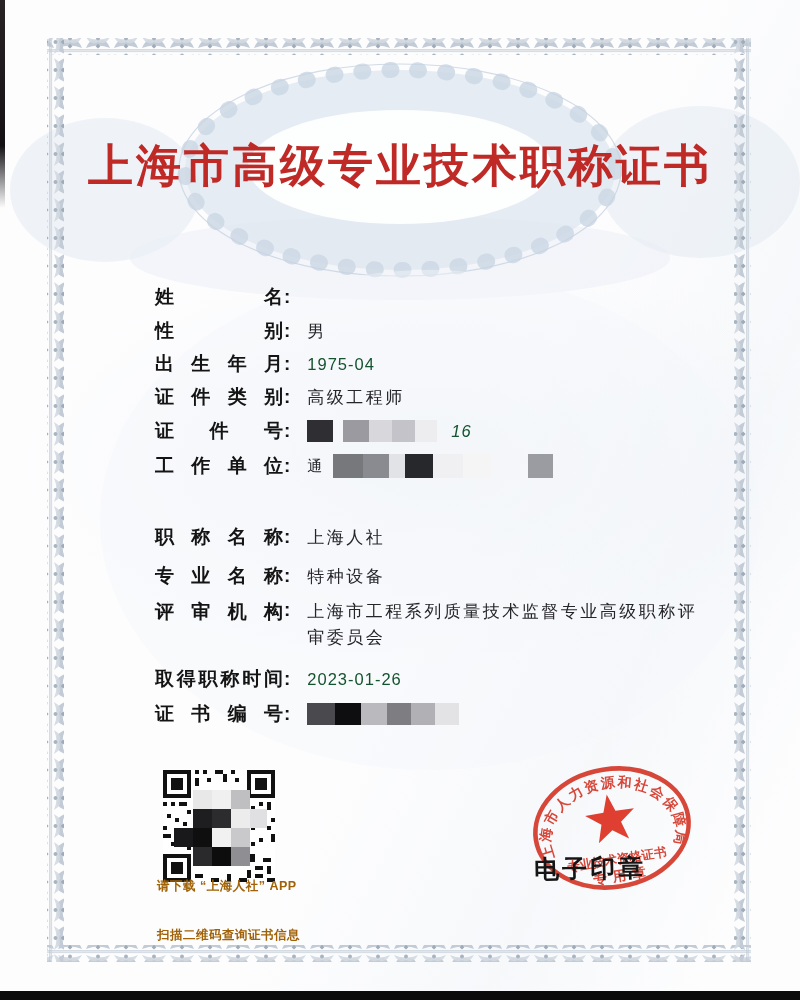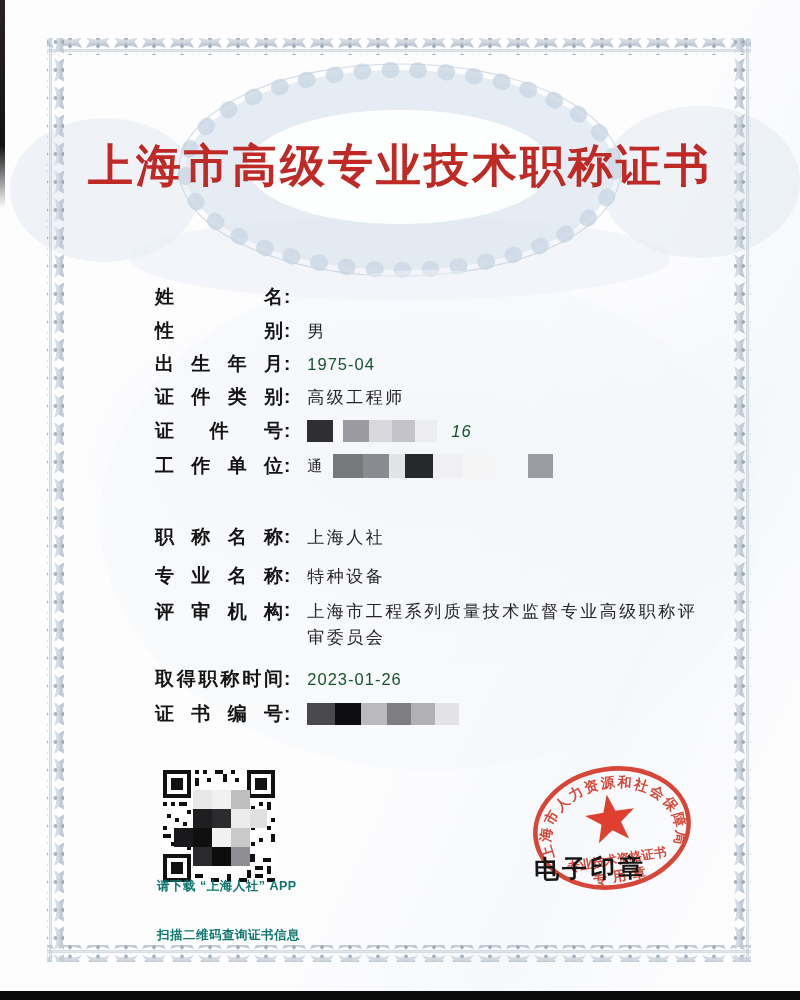--- a/index.html
+++ b/index.html
@@ -53,21 +53,21 @@
   }
   .blocks{display:flex;align-items:center;margin-left:17px;}
   .blk{flex:0 0 auto;}
   .suffix{margin-left:14px;font-style:italic;}
   .prefixchar{margin-left:17px;margin-right:8px;font-size:15px;}
 
   
   .qr-wrap{position:absolute;left:163px;top:770px;width:112px;height:112px;}
   .qr-caption{
     position:absolute;left:157px;
-    font-size:12.5px;font-weight:700;color:#0f766e;letter-spacing:.5px;
+    font-size:12.5px;font-weight:700;color:#a16207;letter-spacing:.5px;
   }
 
   
   .seal-wrap{position:absolute;left:520px;top:758px;width:184px;height:144px;}
   .seal-overlay{
     position:absolute;left:534px;top:852px;
     font-size:25px;font-weight:700;color:#151515;letter-spacing:3px;
     transform:rotate(-1deg);
   }
 

